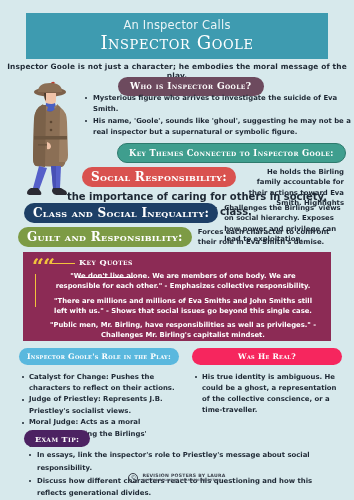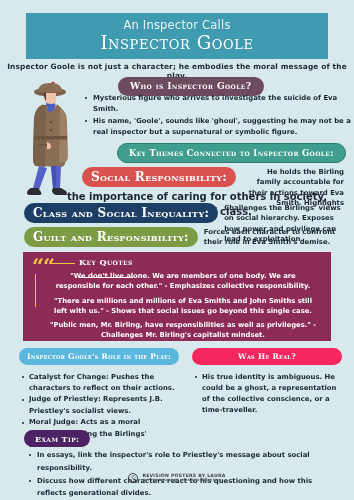--- a/index.html
+++ b/index.html
@@ -161,21 +161,21 @@
     text-align: center;
     font-size: 10px;
     font-weight: bold;
     color: #1d2733;
     line-height: 1.52;
   }
 
   #theme-row-2 { left: 24px; top: 203px; width: 320px; }
   #theme-row-2 .theme-text { width: 172px; }
 
-  #theme-row-3 { left: 24px; top: 227px; width: 320px; }
+  #theme-row-3 { left: 18px; top: 227px; width: 320px; }
   #theme-row-3 .theme-text { width: 180px; }
 
   
   .quotes-block {
     position: absolute;
     left: 23px;
     top: 252px;
     width: 308px;
     height: 89px;
     background: #8c2b55;

